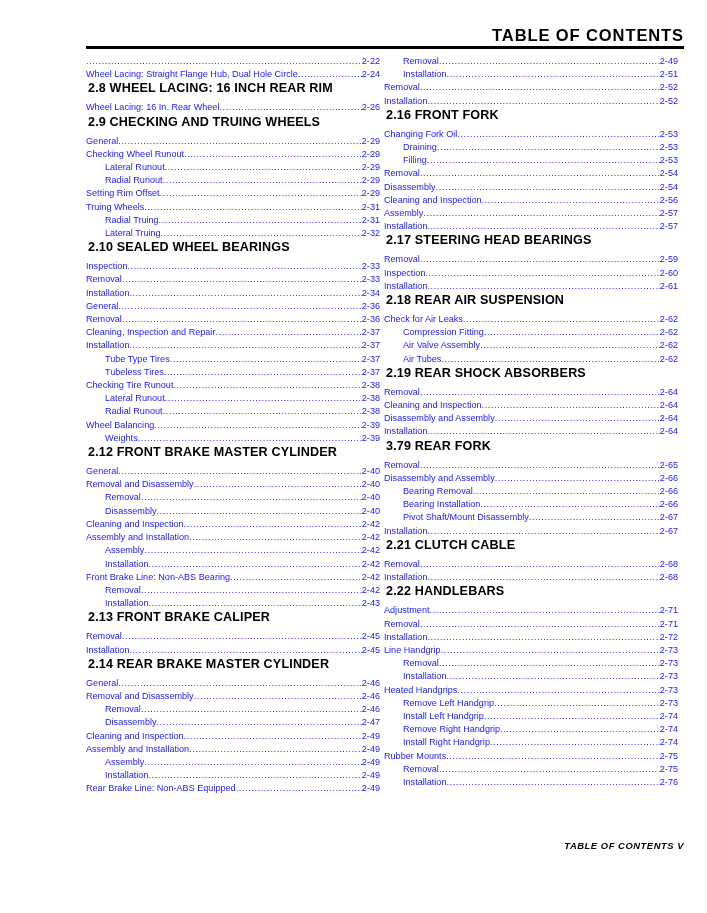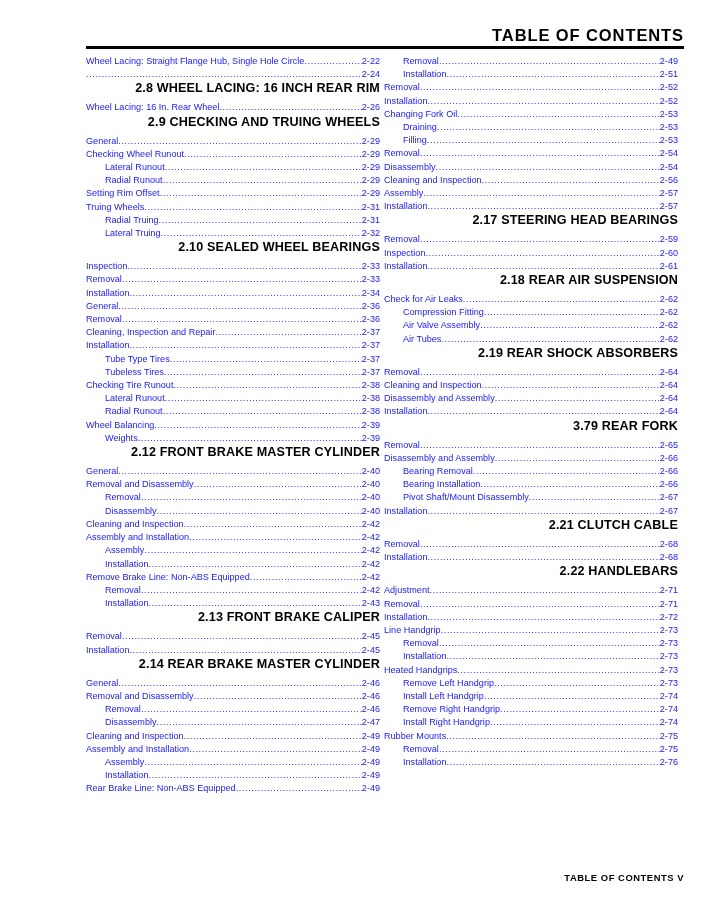--- a/index.html
+++ b/index.html
@@ -59,23 +59,22 @@
   }
   .col-left  { left: 86px; }
   .col-right { left: 384px; }
 
   
   .sec-head {
     font-size: 12.6px;
     font-weight: bold;
     color: #000000;
     letter-spacing: 0.15px;
-    margin: 11px 0 6px 15px;
+    margin: 11px 0 6px 2px;
     white-space: nowrap;
-    text-align: right;
   }
   .sec-head:first-child { margin-top: 0; }
 
   
   .entry {
     display: flex;
     align-items: baseline;
     font-size: 9.1px;
     color: #1a1aee;
     line-height: 13.2px;
@@ -104,48 +103,49 @@
   .lvl-1 { padding-left: 0px; }
   .lvl-2 { padding-left: 19px; }
 
   
   .group { margin-bottom: 0px; }
 
   
   .footer {
     position: absolute;
     left: 86px;
-    top: 872px;
+    top: 840px;
     width: 598px;
     text-align: right;
     font-size: 9.4px;
     font-weight: bold;
     letter-spacing: 0.55px;
     color: #000000;
+    font-style: italic;
   }
 </style>
 </head>
 <body>
 
 <div class="page">
 
   <div class="header">
     <div class="header-title">TABLE OF CONTENTS</div>
   </div>
   <div class="header-rule"></div>
 
   <div class="columns">
     <div class="col col-left">
         <div class="group">
           <div class="entry lvl-1">
-            <span class="label">Wheel Lacing: Straight Flange Hub, Single Hole Circle</span>
             <span class="dots">..................................................................................................</span>
             <span class="pg">2-22</span>
           </div>
           <div class="entry lvl-1">
+            <span class="label">Wheel Lacing: Straight Flange Hub, Dual Hole Circle</span>
             <span class="dots">..................................................................................................</span>
             <span class="pg">2-24</span>
           </div>
         </div>
         <div class="group">
           <div class="sec-head">2.8 WHEEL LACING: 16 INCH REAR RIM</div>
           <div class="entry lvl-1">
             <span class="label">Wheel Lacing: 16 In. Rear Wheel</span>
             <span class="dots">..................................................................................................</span>
             <span class="pg">2-26</span>
@@ -305,21 +305,21 @@
             <span class="label">Assembly</span>
             <span class="dots">..................................................................................................</span>
             <span class="pg">2-42</span>
           </div>
           <div class="entry lvl-2">
             <span class="label">Installation</span>
             <span class="dots">..................................................................................................</span>
             <span class="pg">2-42</span>
           </div>
           <div class="entry lvl-1">
-            <span class="label">Remove Brake Line: Non-ABS Equipped</span>
+            <span class="label">Front Brake Line: Non-ABS Bearing</span>
             <span class="dots">..................................................................................................</span>
             <span class="pg">2-42</span>
           </div>
           <div class="entry lvl-2">
             <span class="label">Removal</span>
             <span class="dots">..................................................................................................</span>
             <span class="pg">2-42</span>
           </div>
           <div class="entry lvl-2">
             <span class="label">Installation</span>
@@ -408,20 +408,21 @@
             <span class="dots">..................................................................................................</span>
             <span class="pg">2-52</span>
           </div>
           <div class="entry lvl-1">
             <span class="label">Installation</span>
             <span class="dots">..................................................................................................</span>
             <span class="pg">2-52</span>
           </div>
         </div>
         <div class="group">
+          <div class="sec-head">2.16 FRONT FORK</div>
           <div class="entry lvl-1">
             <span class="label">Changing Fork Oil</span>
             <span class="dots">..................................................................................................</span>
             <span class="pg">2-53</span>
           </div>
           <div class="entry lvl-2">
             <span class="label">Draining</span>
             <span class="dots">..................................................................................................</span>
             <span class="pg">2-53</span>
           </div>

